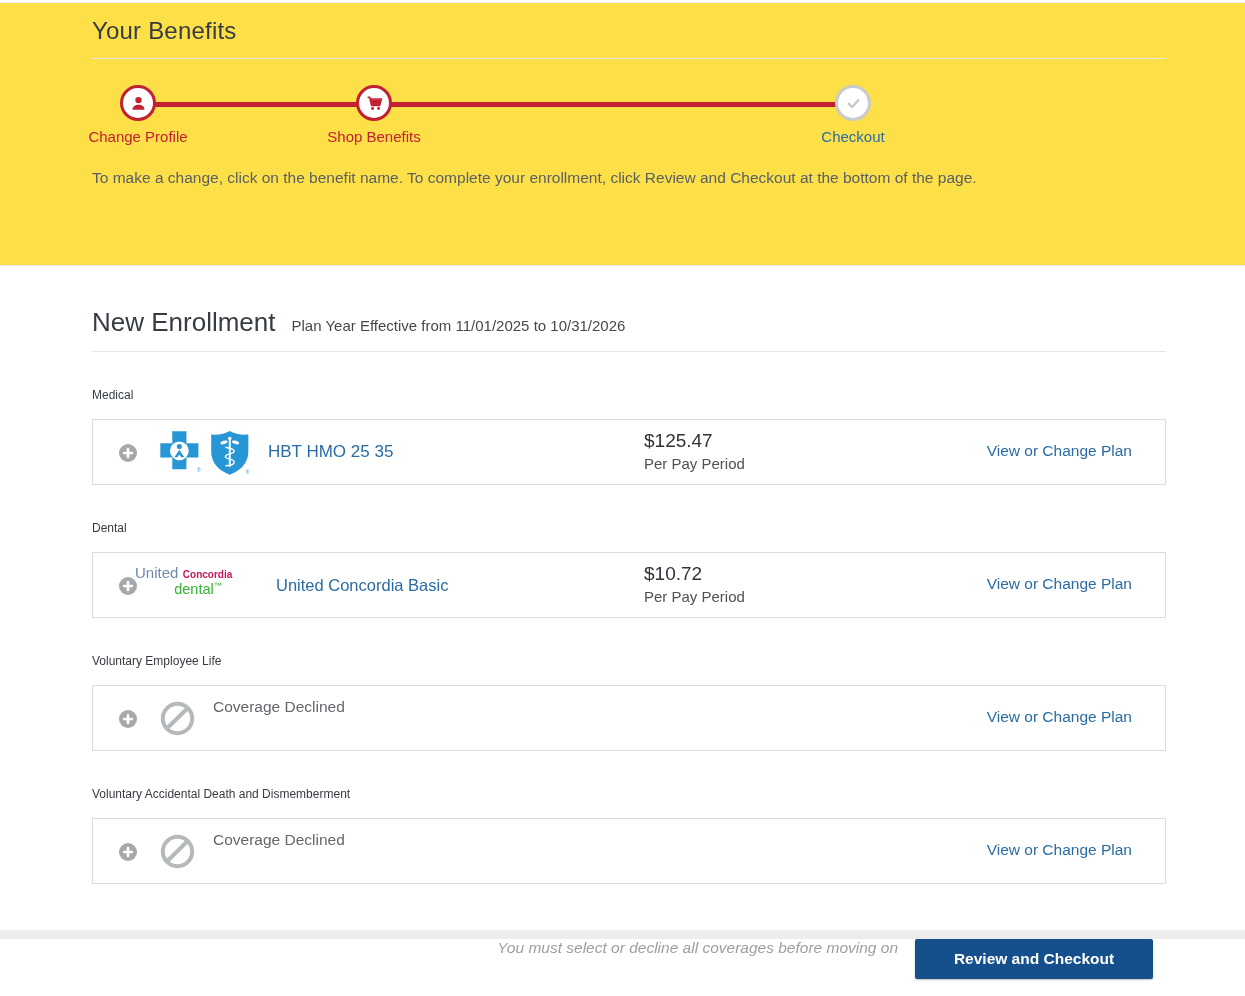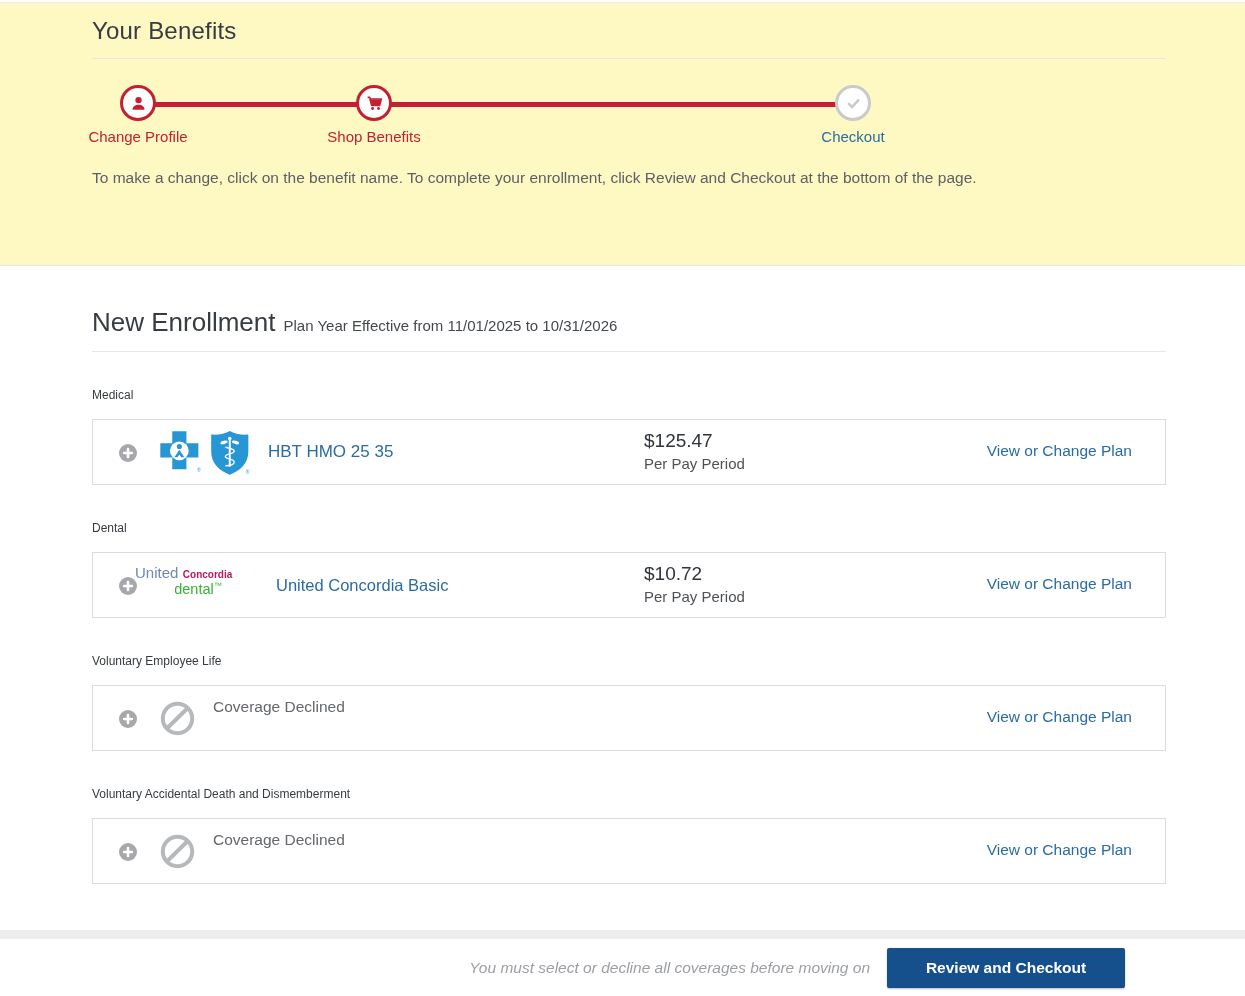--- a/index.html
+++ b/index.html
@@ -1,42 +1,42 @@
 <!DOCTYPE html>
 <html><head>
 <meta charset="utf-8">
 <style>
   * { margin:0; padding:0; box-sizing:border-box; }
   html,body { width:1245px; height:996px; overflow:hidden; background:#fff;
               font-family:"Liberation Sans", sans-serif; color:#3a3f47; }
 
   
   .top-edge { height:3px; background:#fdfdfd; border-bottom:1px solid #ececec; }
-  .top-band { background:#fef9c3; border-bottom:1px solid #e7e7e8; padding:14px 79px 26px 92px; height:263px; }
+  .top-band { background:#fde047; border-bottom:1px solid #e7e7e8; padding:14px 79px 26px 92px; height:263px; }
   .page-title { font-size:24px; font-weight:400; color:#363b44; letter-spacing:.2px; }
   .title-rule { border:none; border-top:1px solid #e6e6e7; margin-top:13px; }
 
   
   .stepper { position:relative; height:88px; margin-top:10px; }
   .stepper .track { position:absolute; left:46px; width:715px; top:33px; height:5px; background:#c32033; }
   .step { position:absolute; top:16px; width:220px; transform:translateX(-50%);
           display:flex; flex-direction:column; align-items:center; cursor:pointer; }
   .step-circle { width:36px; height:36px; border-radius:50%; background:#fff;
                  border:3.5px solid #c32033; display:flex; align-items:center; justify-content:center; }
   .step-circle.gray { border-color:#c9cacc; }
   .step-label { margin-top:7px; font-size:15px; color:#c32033; }
   .step-label.blue { color:#2a6ca2; }
 
   .intro-text { margin-top:12px; font-size:15.5px; color:#5b5f66; }
   .attention-text { margin-top:18px; max-width:1020px; font-size:15px; line-height:20.5px;
                     font-weight:bold; color:#fb0000; }
 
   
   .main { padding:41px 79px 0 92px; }
-  .enroll-head { display:flex; align-items:baseline; gap:8px; }
+  .enroll-head { display:flex; align-items:baseline; gap:16px; }
   .enroll-title { font-size:26px; font-weight:400; color:#363b44; }
   .enroll-sub { font-size:15px; color:#44484e; }
   .enroll-rule { border:none; border-top:1px solid #e6e6e7; margin-top:13px; }
 
   .benefit-section { margin-top:36px; }
   .section-label { font-size:12px; color:#363b42; }
   .benefit-row { position:relative; margin-top:17px; height:66px; background:#fff;
                  border:1px solid #dcdcdd; }
   .row-plus { position:absolute; left:26px; top:24px; width:18px; height:18px; cursor:pointer; }
   .row-logo { position:absolute; left:66px; top:10px; }
@@ -54,22 +54,22 @@
   
   .uc-logo { position:absolute; left:42px; top:12px; width:130px; line-height:1.05; }
   .uc-top { white-space:nowrap; }
   .uc-united { font-size:15px; color:#6f8ba9; }
   .uc-concordia { font-size:10px; font-weight:bold; color:#be185d; }
   .uc-bottom { text-align:center; font-size:14.5px; color:#35b234; padding-right:4px; }
   .uc-tm { font-size:8px; vertical-align:super; color:#35b234; }
 
   
   .footer { position:fixed; left:0; right:0; bottom:0; height:66px; background:#fff;
-            border-top:9px solid #ededee; display:flex; align-items:center;
-            justify-content:flex-end; gap:17px; padding-right:120px; }
+            border-top:9px solid #ededee; display:flex; align-items:flex-start;
+            justify-content:flex-end; gap:17px; padding-right:92px; }
   .footer-notice { font-style:italic; font-size:15.5px; color:#9b9ea3; }
   .checkout-button { width:238px; height:40px; background:#15508c; color:#fff; border:none;
                      font-family:"Liberation Sans", sans-serif; font-size:15.5px; font-weight:bold;
                      border-radius:2px; cursor:pointer; box-shadow:0 1px 2px rgba(0,0,0,.25); }
 </style>
 </head>
 <body>
 
 <div class="top-edge"></div>
 

